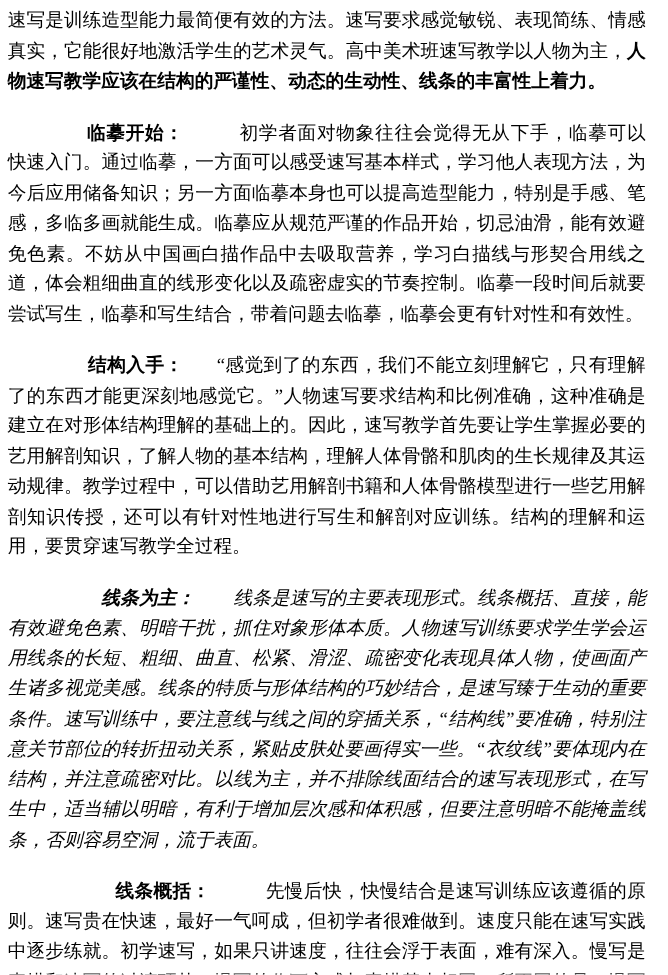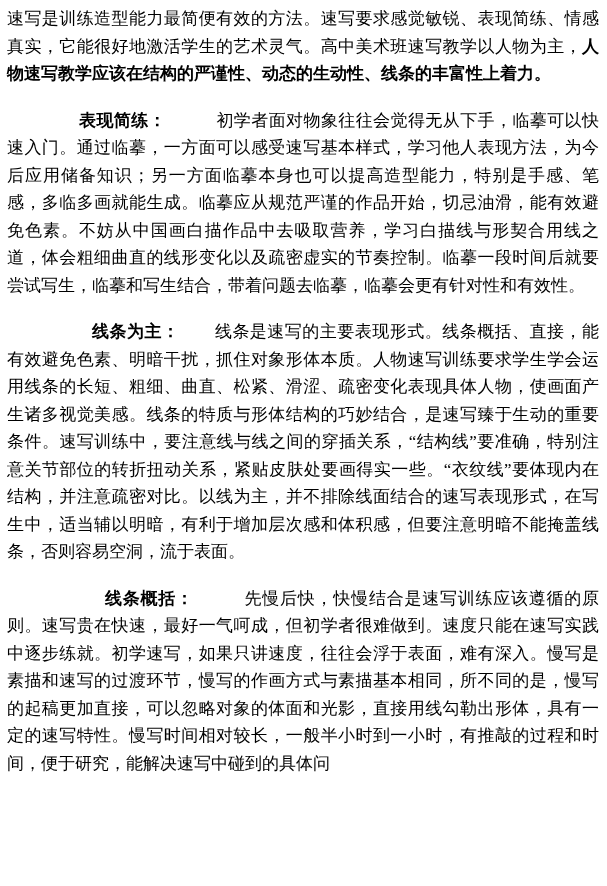--- a/index.html
+++ b/index.html
@@ -10,55 +10,56 @@
     width: 607px;
     height: 886px;
     background: #ffffff;
     overflow: hidden;
     font-family: "Liberation Serif", "DejaVu Serif", serif;
   }
   .doc {
     box-sizing: border-box;
     width: 607px;
     height: 886px;
-    padding: 5px 8px 0 7px;
+    padding: 5px 20px 0 7px;
     color: #000000;
     font-size: 17px;
     line-height: 27.5px;
     text-align: justify;
     overflow: hidden;
   }
   .para {
     margin: 0 0 19px 0;
   }
   .para.intro {
     text-indent: 0;
   }
   .para b, .para .heading {
     font-weight: bold;
   }
   
   .sec0 { text-indent: 72px; }
   .sec1 { text-indent: 73px; }
-  .sec2 { text-indent: 85px; }
+  .sec2 { text-indent: 85px; font-style: italic; }
   .sec3 { text-indent: 98px; }
   
   .gap { display: inline-block; }
   .gap.g0 { width: 50px; }
   .gap.g1 { width: 30px; }
   .gap.g2 { width: 35px; }
   .gap.g3 { width: 50px; }
 </style>
 </head>
 <body>
 
 <div class="doc">
 
   <p class="para intro"><span>速写是训练造型能力最简便有效的方法。速写要求感觉敏锐、表现简练、情感真实，它能很好地激活学生的艺术灵气。高中美术班速写教学以人物为主，</span><b>人物速写教学应该在结构的严谨性、动态的生动性、线条的丰富性上着力。</b></p>
 
-  <p class="para sec0"><b class="heading">表现简练：</b><span class="gap g0"></span><span>初学者面对物象往往会觉得无从下手，临摹可以快速入门。通过临摹，一方面可以感受速写基本样式，学习他人表现方法，为今后应用储备知识；另一方面临摹本身也可以提高造型能力，特别是手感、笔感，多临多画就能生成。临摹应从规范严谨的作品开始，切忌油滑，能有效避免色素。不妨从中国画白描作品中去吸取营养，学习白描线与形契合用线之道，体会粗细曲直的线形变化以及疏密虚实的节奏控制。临摹一段时间后就要尝试写生，临摹和写生结合，带着问题去临摹，临摹会更有针对性和有效性。</span></p>
+  <p class="para sec0"><b class="heading">临摹开始：</b><span class="gap g0"></span><span>初学者面对物象往往会觉得无从下手，临摹可以快速入门。通过临摹，一方面可以感受速写基本样式，学习他人表现方法，为今后应用储备知识；另一方面临摹本身也可以提高造型能力，特别是手感、笔感，多临多画就能生成。临摹应从规范严谨的作品开始，切忌油滑，能有效避免色素。不妨从中国画白描作品中去吸取营养，学习白描线与形契合用线之道，体会粗细曲直的线形变化以及疏密虚实的节奏控制。临摹一段时间后就要尝试写生，临摹和写生结合，带着问题去临摹，临摹会更有针对性和有效性。</span></p>
 
+  <p class="para sec1"><b class="heading">结构入手：</b><span class="gap g1"></span><span>“感觉到了的东西，我们不能立刻理解它，只有理解了的东西才能更深刻地感觉它。”人物速写要求结构和比例准确，这种准确是建立在对形体结构理解的基础上的。因此，速写教学首先要让学生掌握必要的艺用解剖知识，了解人物的基本结构，理解人体骨骼和肌肉的生长规律及其运动规律。教学过程中，可以借助艺用解剖书籍和人体骨骼模型进行一些艺用解剖知识传授，还可以有针对性地进行写生和解剖对应训练。结构的理解和运用，要贯穿速写教学全过程。</span></p>
 
   <p class="para sec2"><b class="heading">线条为主：</b><span class="gap g2"></span><span>线条是速写的主要表现形式。线条概括、直接，能有效避免色素、明暗干扰，抓住对象形体本质。人物速写训练要求学生学会运用线条的长短、粗细、曲直、松紧、滑涩、疏密变化表现具体人物，使画面产生诸多视觉美感。线条的特质与形体结构的巧妙结合，是速写臻于生动的重要条件。速写训练中，要注意线与线之间的穿插关系，“结构线”要准确，特别注意关节部位的转折扭动关系，紧贴皮肤处要画得实一些。“衣纹线”要体现内在结构，并注意疏密对比。以线为主，并不排除线面结合的速写表现形式，在写生中，适当辅以明暗，有利于增加层次感和体积感，但要注意明暗不能掩盖线条，否则容易空洞，流于表面。</span></p>
 
   <p class="para sec3"><b class="heading">线条概括：</b><span class="gap g3"></span><span>先慢后快，快慢结合是速写训练应该遵循的原则。速写贵在快速，最好一气呵成，但初学者很难做到。速度只能在速写实践中逐步练就。初学速写，如果只讲速度，往往会浮于表面，难有深入。慢写是素描和速写的过渡环节，慢写的作画方式与素描基本相同，所不同的是，慢写的起稿更加直接，可以忽略对象的体面和光影，直接用线勾勒出形体，具有一定的速写特性。慢写时间相对较长，一般半小时到一小时，有推敲的过程和时间，便于研究，能解决速写中碰到的具体问</span></p>
 
 </div>
 
 </body></html>

